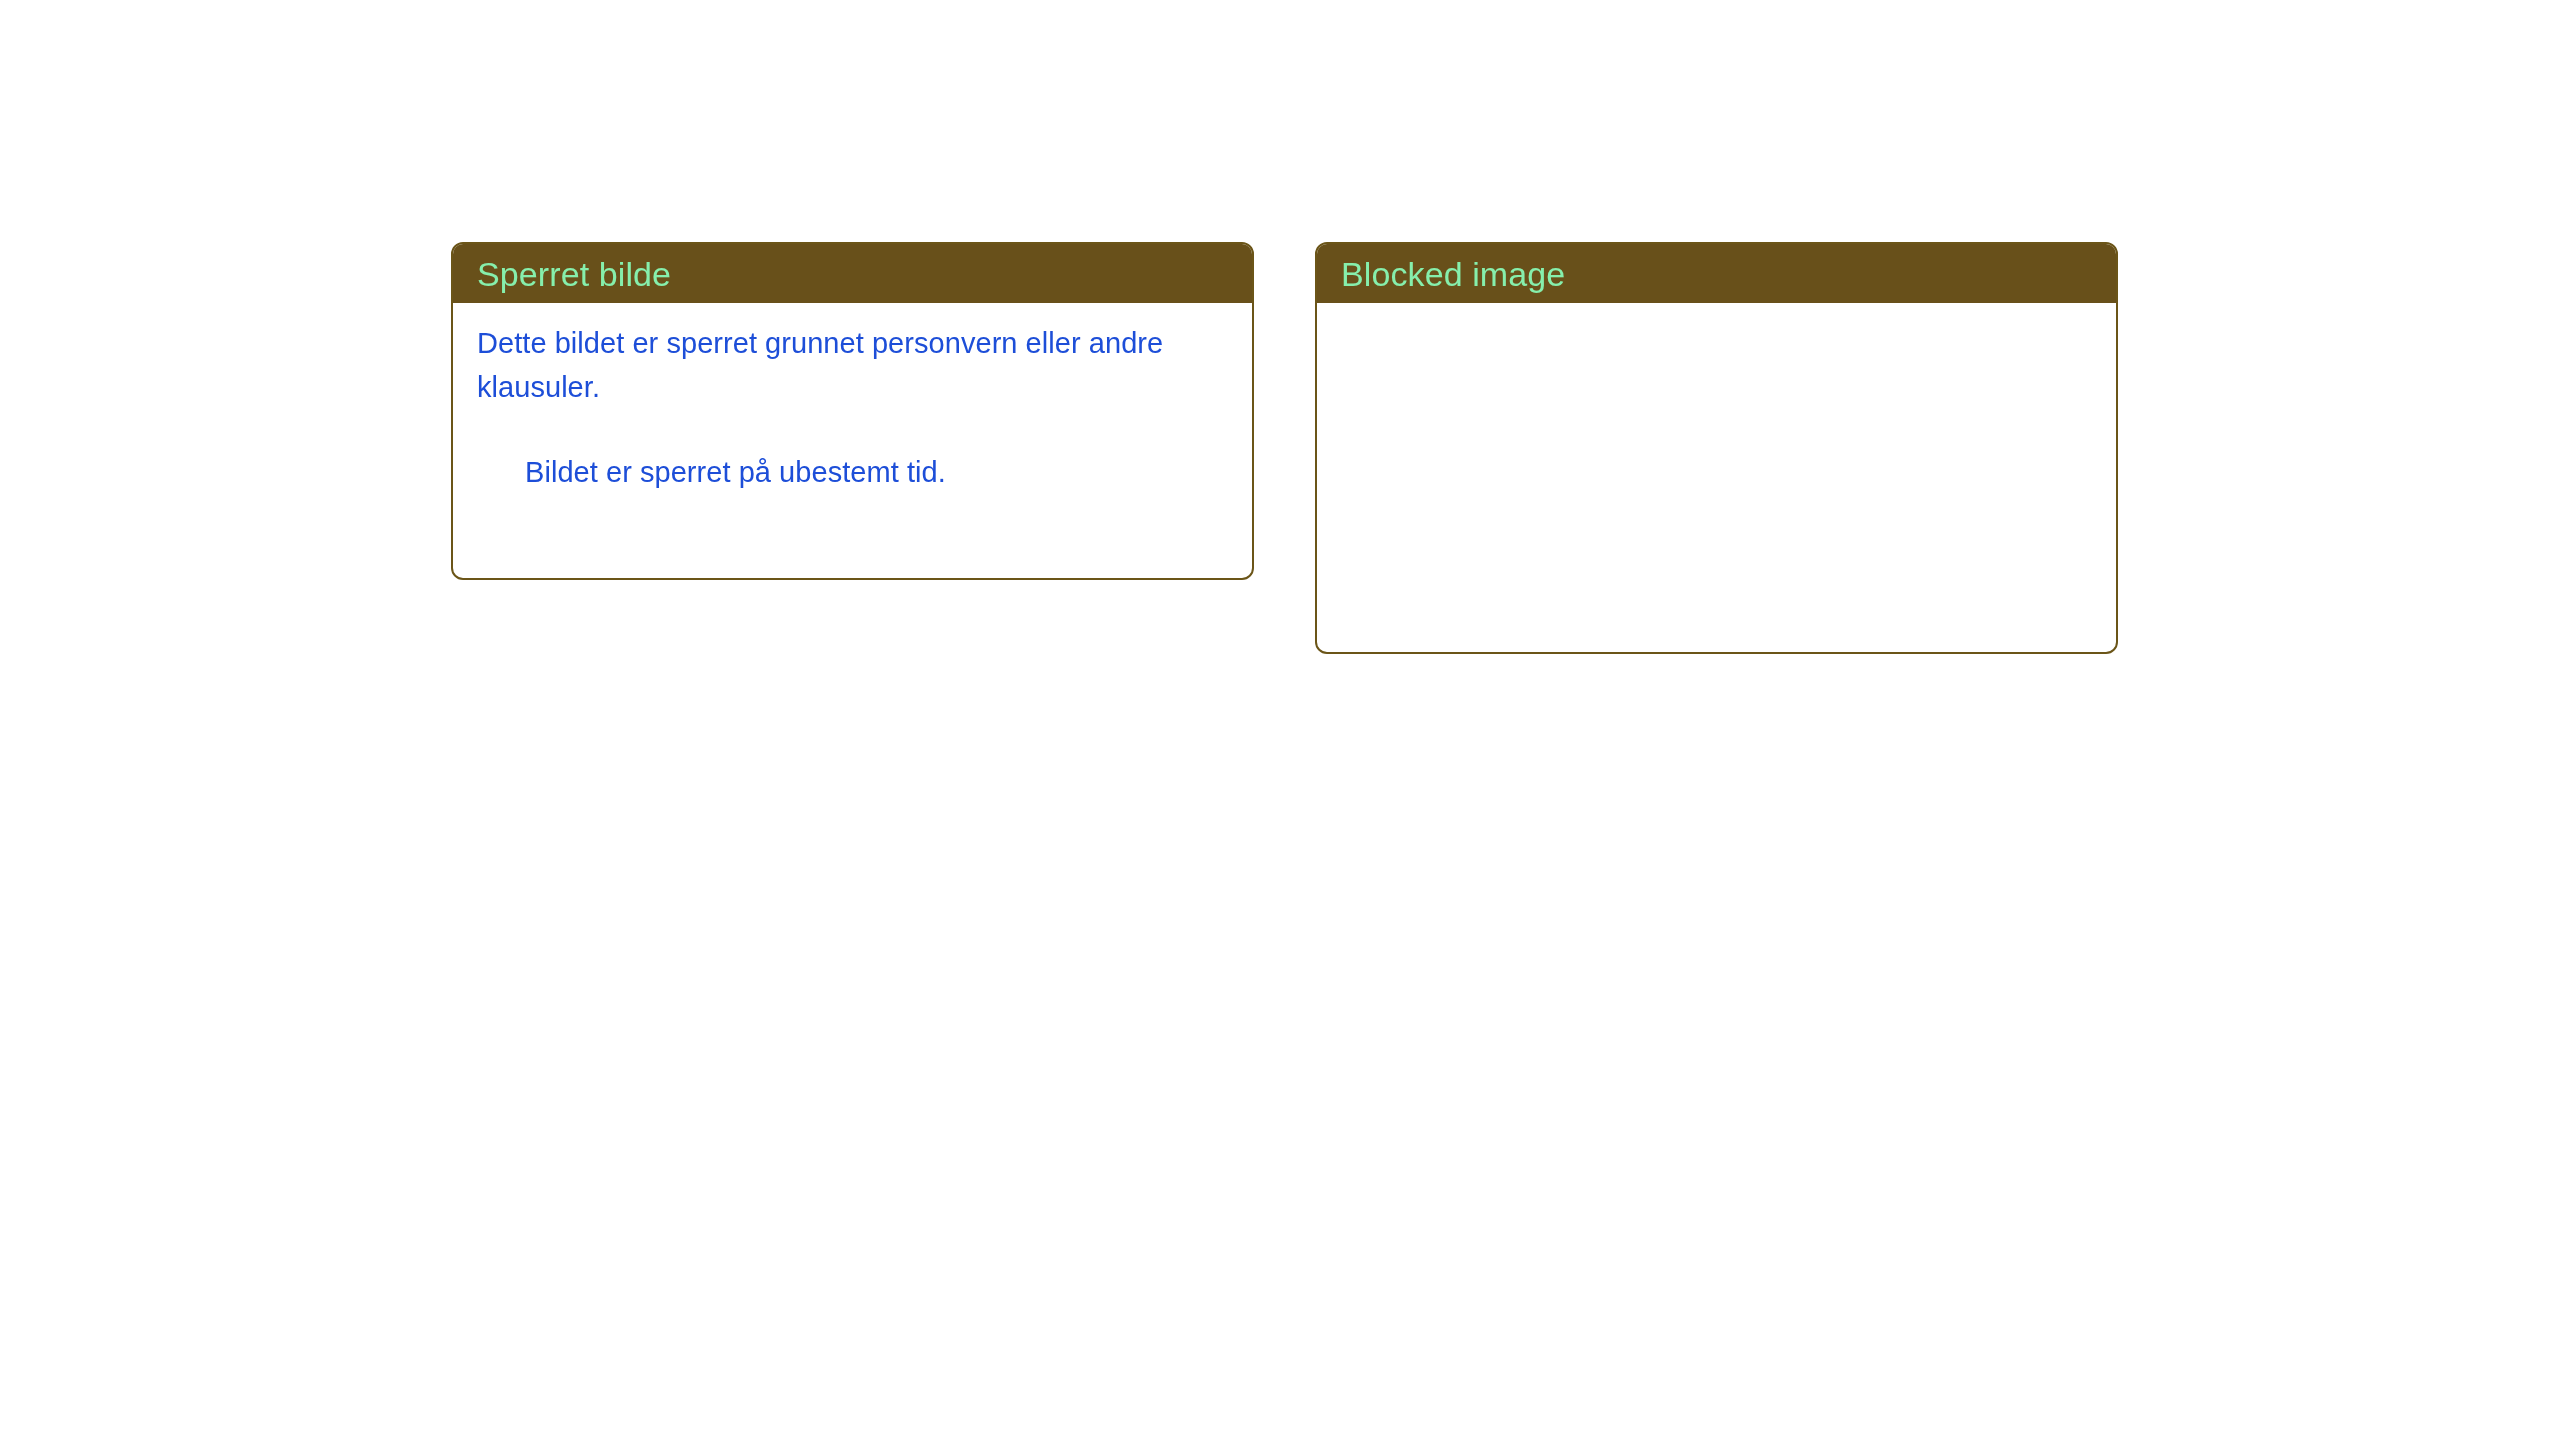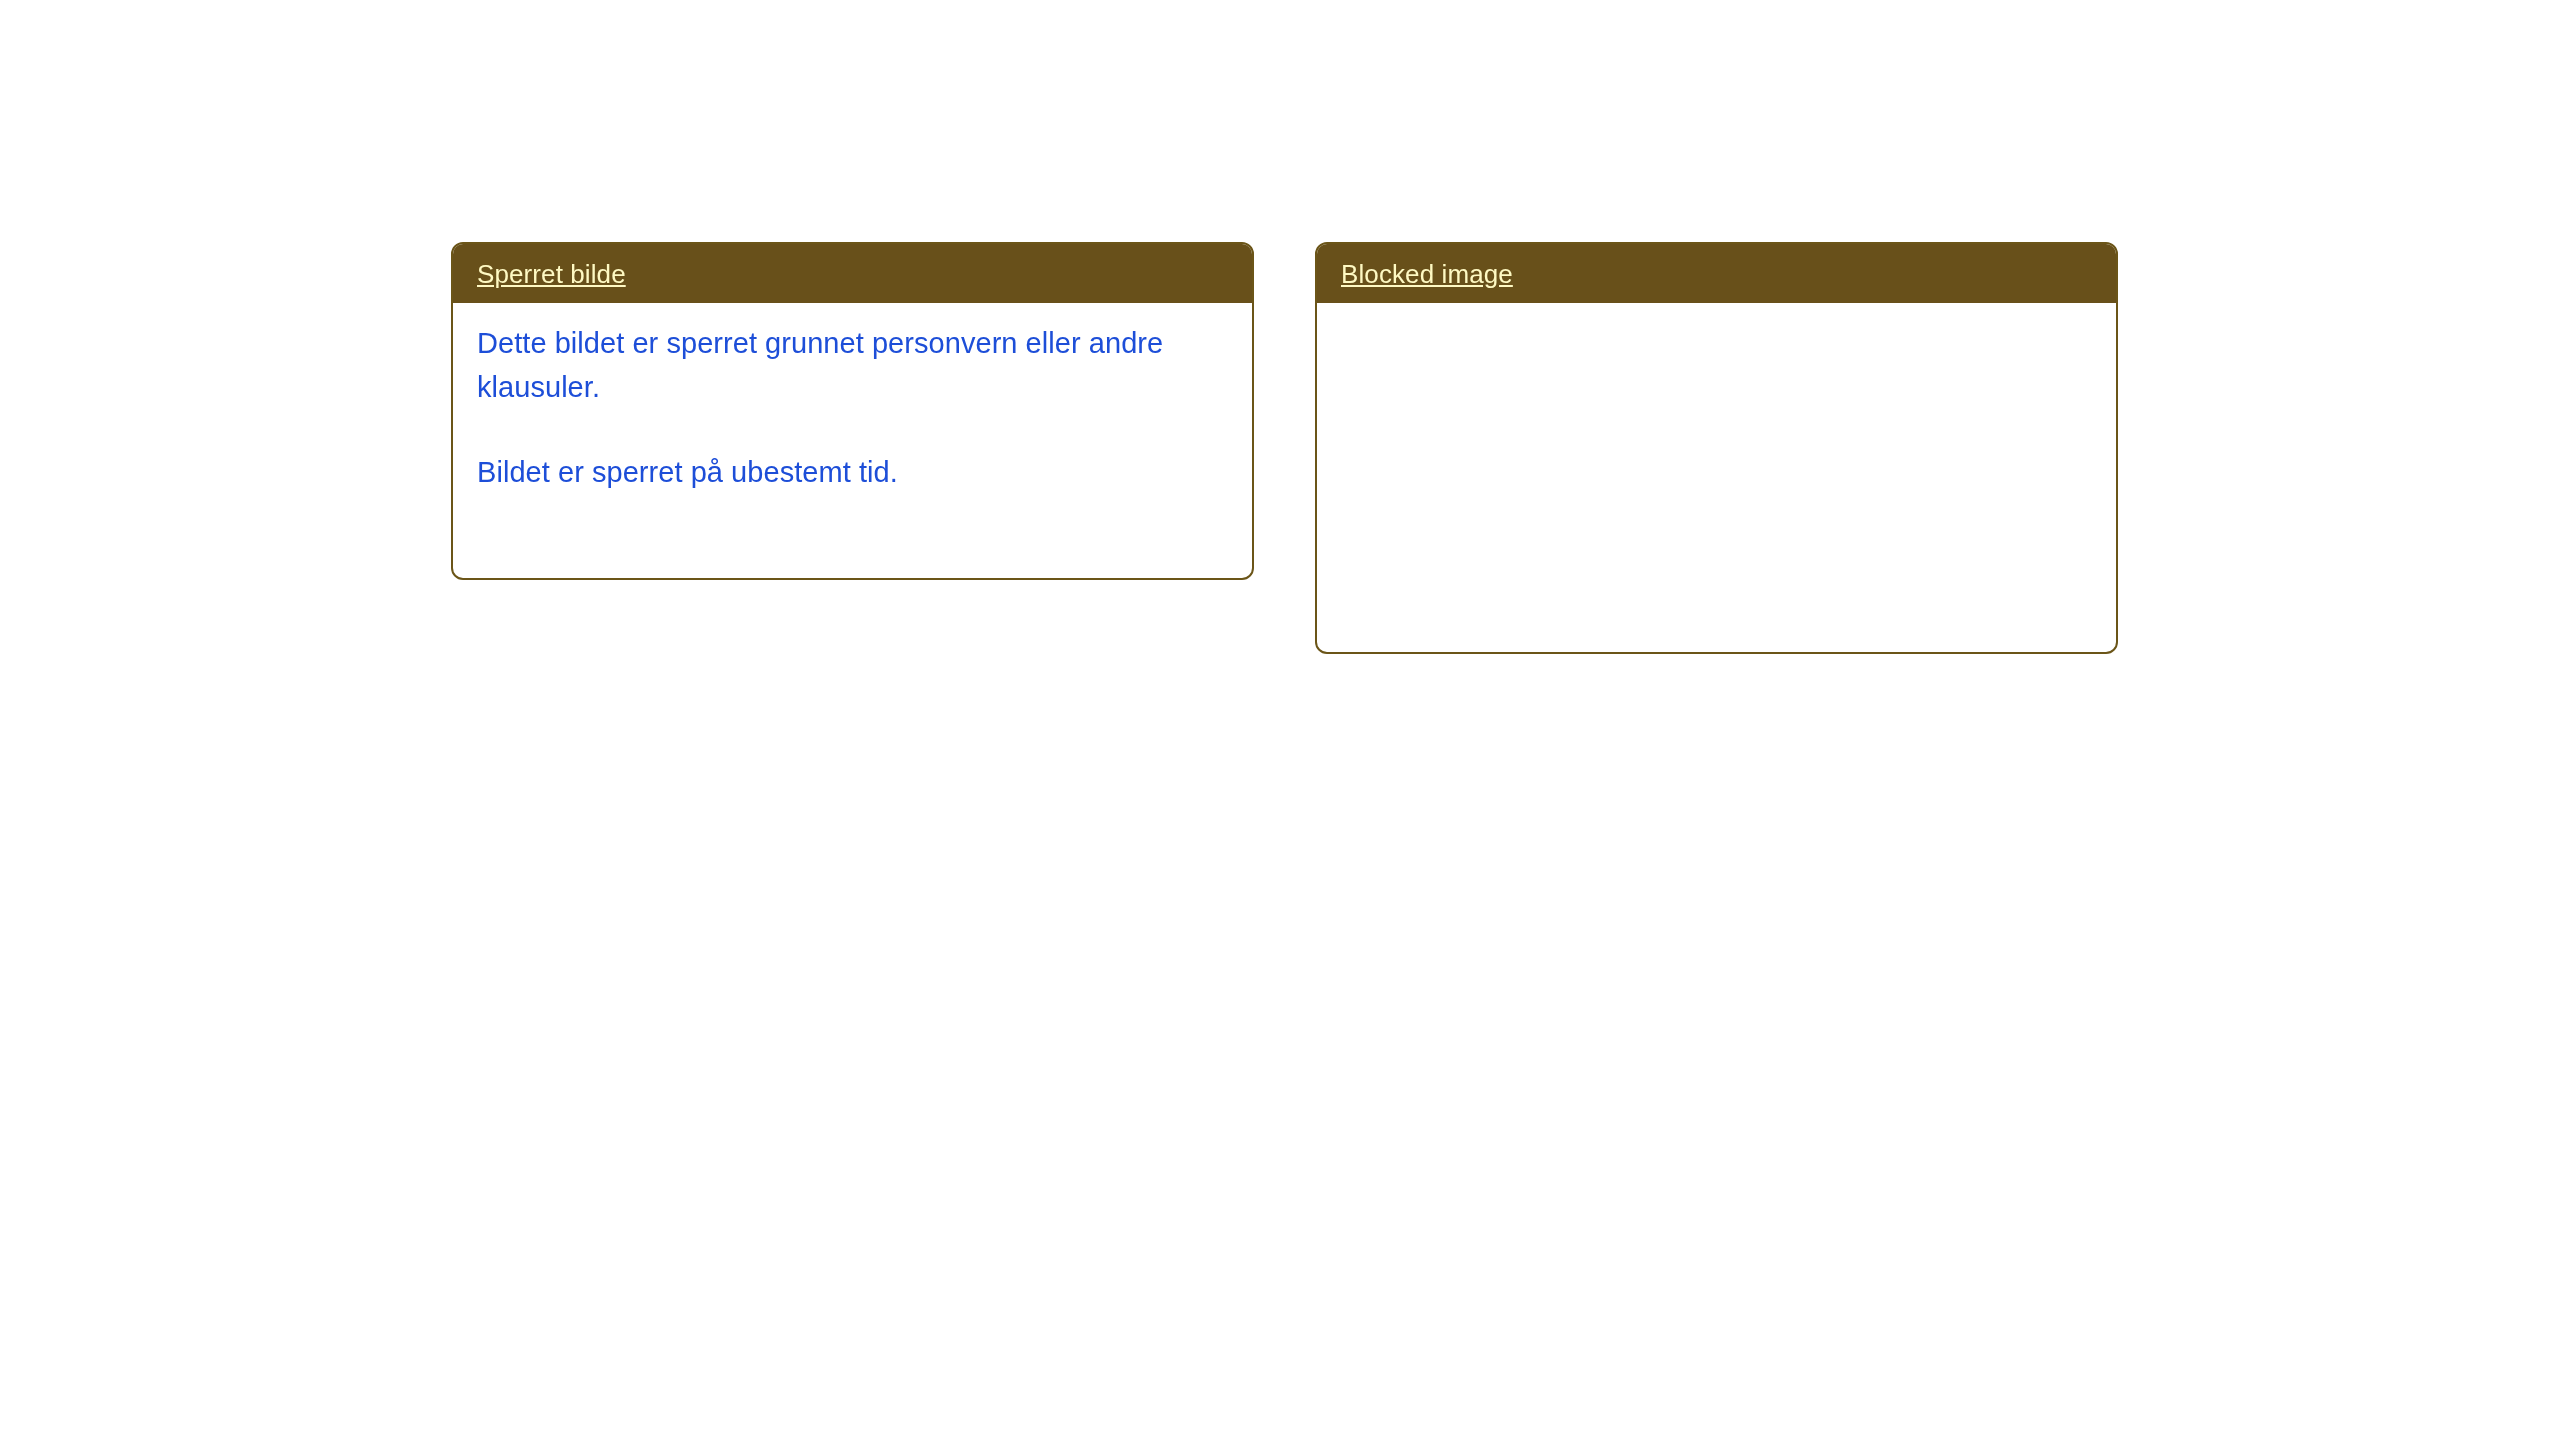--- a/index.html
+++ b/index.html
@@ -48,45 +48,45 @@
   .notice-card-header {
     height: 59px;
     background: #68501a;
     display: flex;
     align-items: center;
     padding: 0 0 0 24px;
     box-sizing: border-box;
   }
 
   .notice-card-title {
-    color: #fef9c3;
-    font-size: 26px;
+    color: #86efac;
+    font-size: 34px;
     font-weight: 400;
     line-height: 1;
     letter-spacing: 0.1px;
     white-space: nowrap;
-    text-decoration: underline;
   }
 
   .notice-card-body {
     padding: 18px 24px 0 24px;
     box-sizing: border-box;
   }
 
   .notice-paragraph {
     color: #1d4ed8;
     font-size: 29px;
     line-height: 44px;
     font-weight: 400;
     margin: 0;
     letter-spacing: 0.05px;
   }
 
   .notice-paragraph + .notice-paragraph {
     margin-top: 41px;
+    margin-left: 48px;
   }
 </style>
 </head>
 <body>
 
 <div id="notice-area">
 
   <section class="notice-card" id="card-blocked-image-no">
     <div class="notice-card-header">
       <h2 class="notice-card-title">Sperret bilde</h2>

